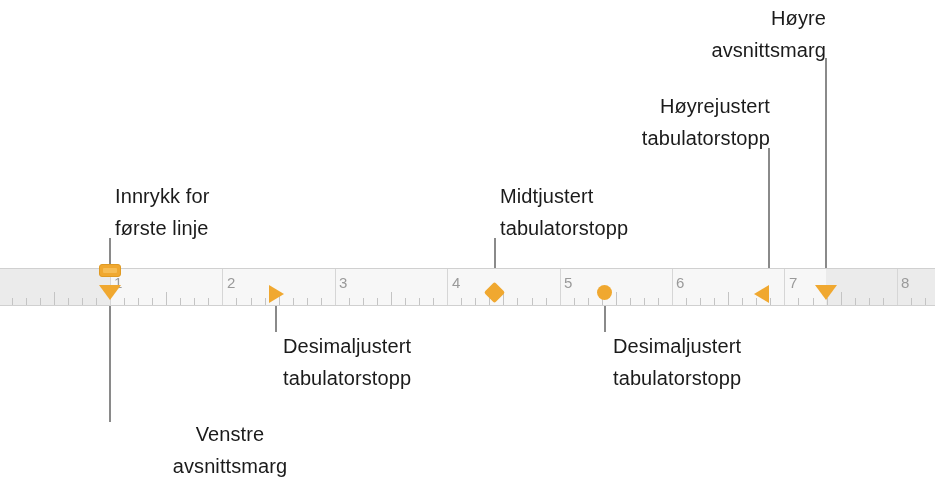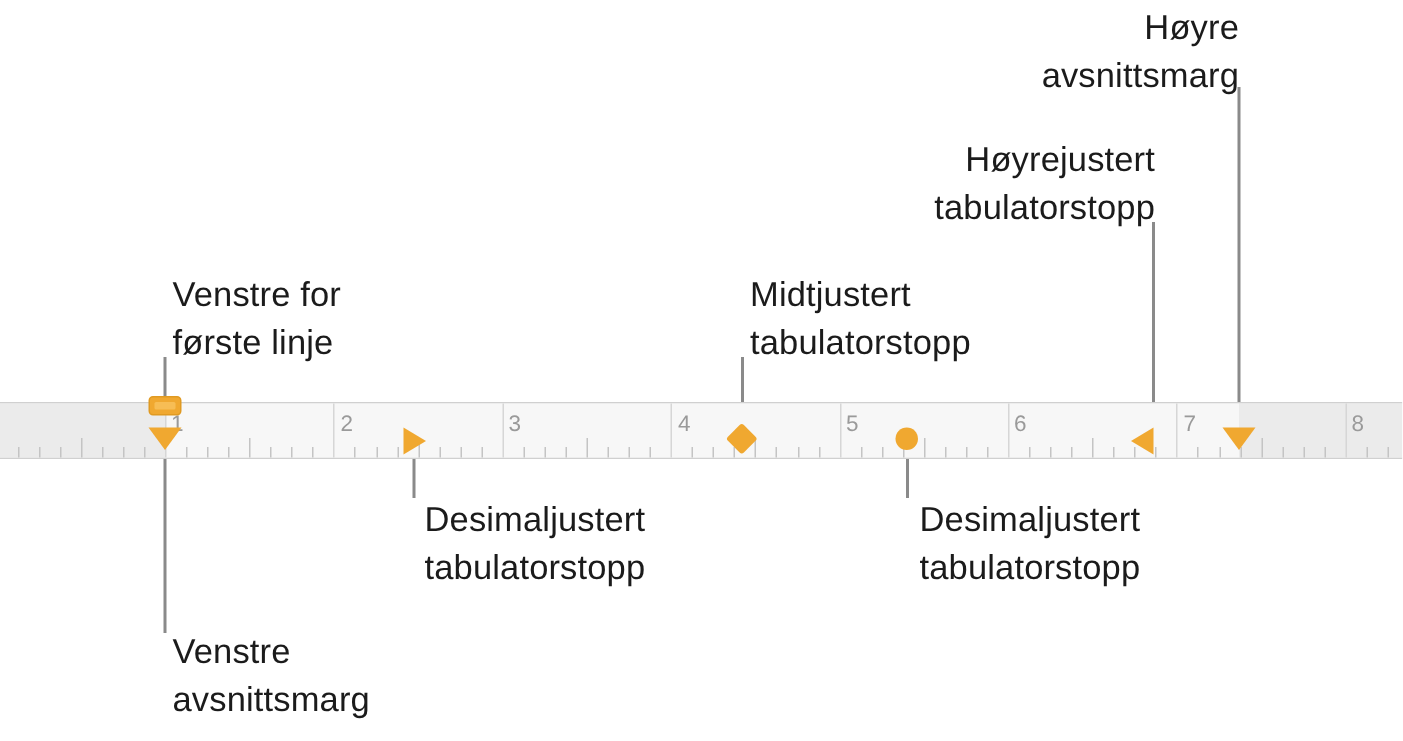--- a/index.html
+++ b/index.html
@@ -12,21 +12,21 @@
     width: 935px;
     height: 494px;
     background: #ffffff;
     font-family: "Liberation Sans", sans-serif;
     overflow: hidden;
   }
 
   
   .callout {
     position: absolute;
-    font-size: 23px;
+    font-size: 20px;
     line-height: 32px;
     color: #1b1b1b;
     white-space: pre-line;
     letter-spacing: 0.1px;
   }
   .callout.right { text-align: right; }
   .callout.left  { text-align: left; }
 
   
   .leader {
@@ -149,30 +149,30 @@
 
   <div class="callout right" style="left:604px; top:2px; width:222px;">Høyre
 avsnittsmarg</div>
 
   <div class="callout right" style="left:540px; top:90px; width:230px;">Høyrejustert
 tabulatorstopp</div>
 
   <div class="callout left" style="left:500px; top:180px; width:230px;">Midtjustert
 tabulatorstopp</div>
 
-  <div class="callout left" style="left:115px; top:180px; width:210px;">Venstre for
+  <div class="callout left" style="left:115px; top:180px; width:210px;">Innrykk for
 første linje</div>
 
   <div class="callout left" style="left:283px; top:330px; width:230px;">Desimaljustert
 tabulatorstopp</div>
 
   <div class="callout left" style="left:613px; top:330px; width:230px;">Desimaljustert
 tabulatorstopp</div>
 
-  <div class="callout left" style="left:115px; top:418px; width:230px;">Venstre
+  <div class="callout left" style="left:115px; top:418px; width:230px;text-align:center;">Venstre
 avsnittsmarg</div>
 
   <div id="ruler">
     <div id="ruler-outside-left" style="left: 0px; width: 110px;"></div>
     <div id="ruler-inside" style="left: 110px; width: 716px;"></div>
     <div id="ruler-outside-right" style="left: 826px; width: 109px;"></div>
     <div id="ticks">
         <div class="tick minor" style="left: 12px;"></div>
         <div class="tick minor" style="left: 26px;"></div>
         <div class="tick minor" style="left: 40px;"></div>

